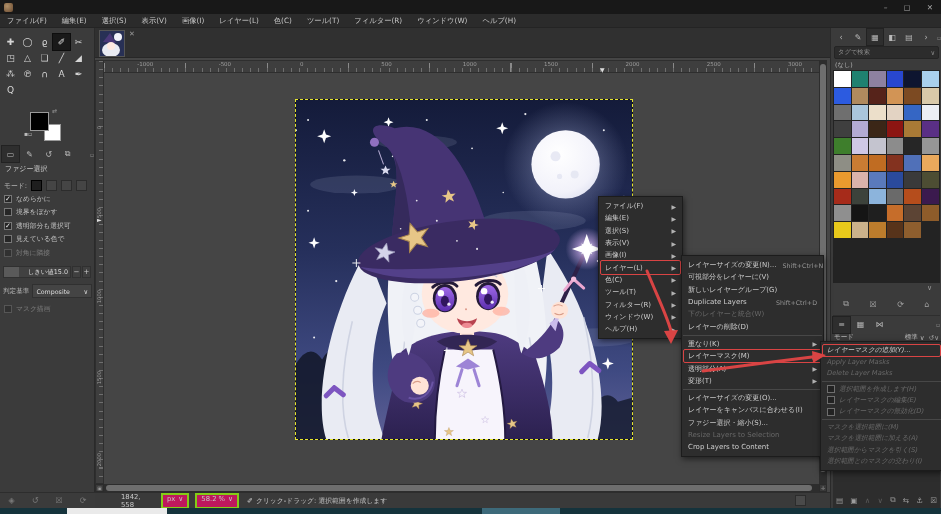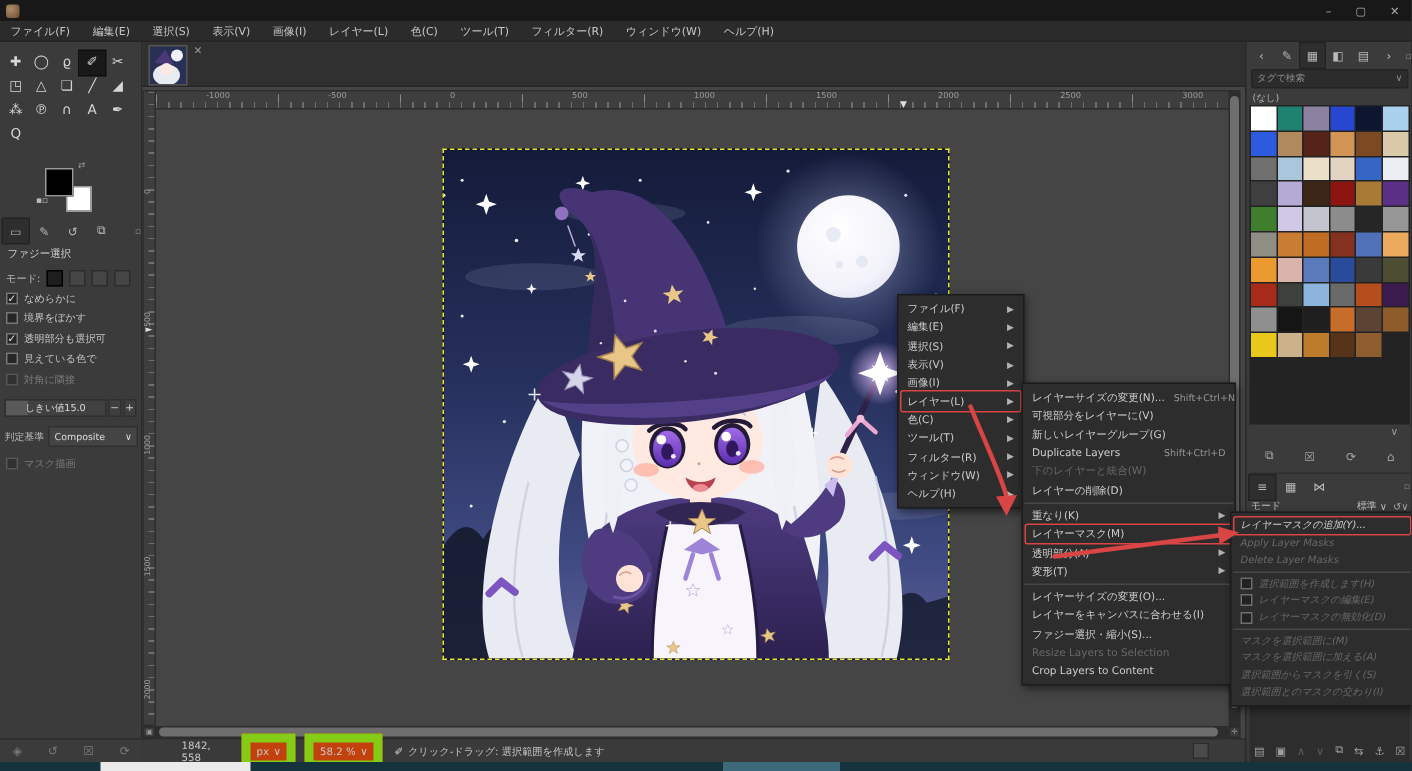--- a/index.html
+++ b/index.html
@@ -36,21 +36,21 @@
   #moderow .mlabel{font-size:6.8px;color:#bbb;}
   .modebtn{width:11px;height:11px;background:#454545;border:1px solid #2c2c2c;box-sizing:border-box;}
   .modebtn.active{background:#1e1e1e;border-color:#000;}
   #checks{left:4px;top:164px;width:88px;}
   .chk{display:flex;align-items:center;gap:4px;height:13.5px;font-size:6.8px;color:#c4c4c4;}
   .chk .box{width:8px;height:8px;background:#262626;border:1px solid #777;box-sizing:border-box;
             display:flex;align-items:center;justify-content:center;font-size:7px;color:#e8e8e8;}
   .chk.dis{opacity:.45;}
   #threshold{left:3px;top:238px;width:89px;height:12px;display:flex;align-items:center;}
   #th_track{width:68px;height:12px;background:linear-gradient(to right,#5a5a5a 0 22%,#414141 22%);
-            border:1px solid #303030;display:flex;align-items:center;justify-content:center;
+            border:1px solid #303030;display:flex;align-items:center;justify-content:flex-end;
             padding:0 2px;box-sizing:border-box;font-size:6.4px;color:#ddd;}
   .spin{width:9px;height:12px;background:#3f3f3f;border:1px solid #303030;box-sizing:border-box;
         display:flex;align-items:center;justify-content:center;font-size:7px;color:#ccc;margin-left:1px;}
   #criterion{left:3px;top:256px;width:89px;display:flex;align-items:center;gap:3px;}
   #criterion .clabel{font-size:6.6px;color:#bbb;white-space:nowrap;}
   #crit_dd{flex:1;height:12px;background:#444;border:1px solid #303030;display:flex;align-items:center;
            justify-content:space-between;padding:0 3px;font-size:6.3px;color:#ddd;}
   #maskchk{left:4px;top:274px;}
   
   #canvasarea{left:95px;top:28px;width:735px;height:464px;background:#454545;}
@@ -77,21 +77,21 @@
   #hscroll{left:8px;top:456px;width:716px;height:8px;background:#2d2d2d;}
   #hthumb{left:3px;top:1px;width:706px;height:6px;background:#6e6e6e;border-radius:3px;}
   #qmask{left:0;top:456px;width:9px;height:8px;background:#3a3a3a;border:1px solid #2b2b2b;box-sizing:border-box;
          font-size:5px;color:#999;display:flex;align-items:center;justify-content:center;}
   #navbtn{left:724px;top:456px;width:8px;height:8px;background:#3a3a3a;border:1px solid #2b2b2b;box-sizing:border-box;
           font-size:5px;color:#999;display:flex;align-items:center;justify-content:center;}
   
   #statusbar{left:95px;top:492px;width:735px;height:16px;background:#3a3a3a;border-top:1px solid #2d2d2d;
              box-sizing:border-box;display:flex;align-items:center;font-size:6.8px;color:#c8c8c8;}
   #pos{margin-left:26px;width:34px;}
-  .sbox{height:12px;background:#c2410c;border:6px solid #84cc16;display:flex;align-items:center;
+  .sbox{height:12px;background:#be185d;border:2px solid #84cc16;display:flex;
         gap:3px;padding:0 4px;margin-left:6px;}
   #hint{margin-left:8px;display:flex;align-items:center;gap:3px;color:#c2c2c2;}
   #hinticon{font-size:7px;color:#ddd;}
   #sb_cancel{margin-left:auto;margin-right:24px;width:9px;height:9px;background:#4a4a4a;border:1px solid #2c2c2c;}
   #lfooter{left:0;top:492px;width:95px;height:16px;background:#3b3b3b;border-top:1px solid #2d2d2d;box-sizing:border-box;
            display:flex;align-items:center;justify-content:space-around;font-size:8px;color:#8d8d8d;}
   #lfooter span{opacity:.75;}
   
   #rightdock{left:830px;top:28px;width:111px;height:480px;background:#3b3b3b;border-left:1px solid #2a2a2a;box-sizing:border-box;}
   #ptabs{left:2px;top:1px;width:108px;height:16px;display:flex;align-items:center;gap:1px;}

